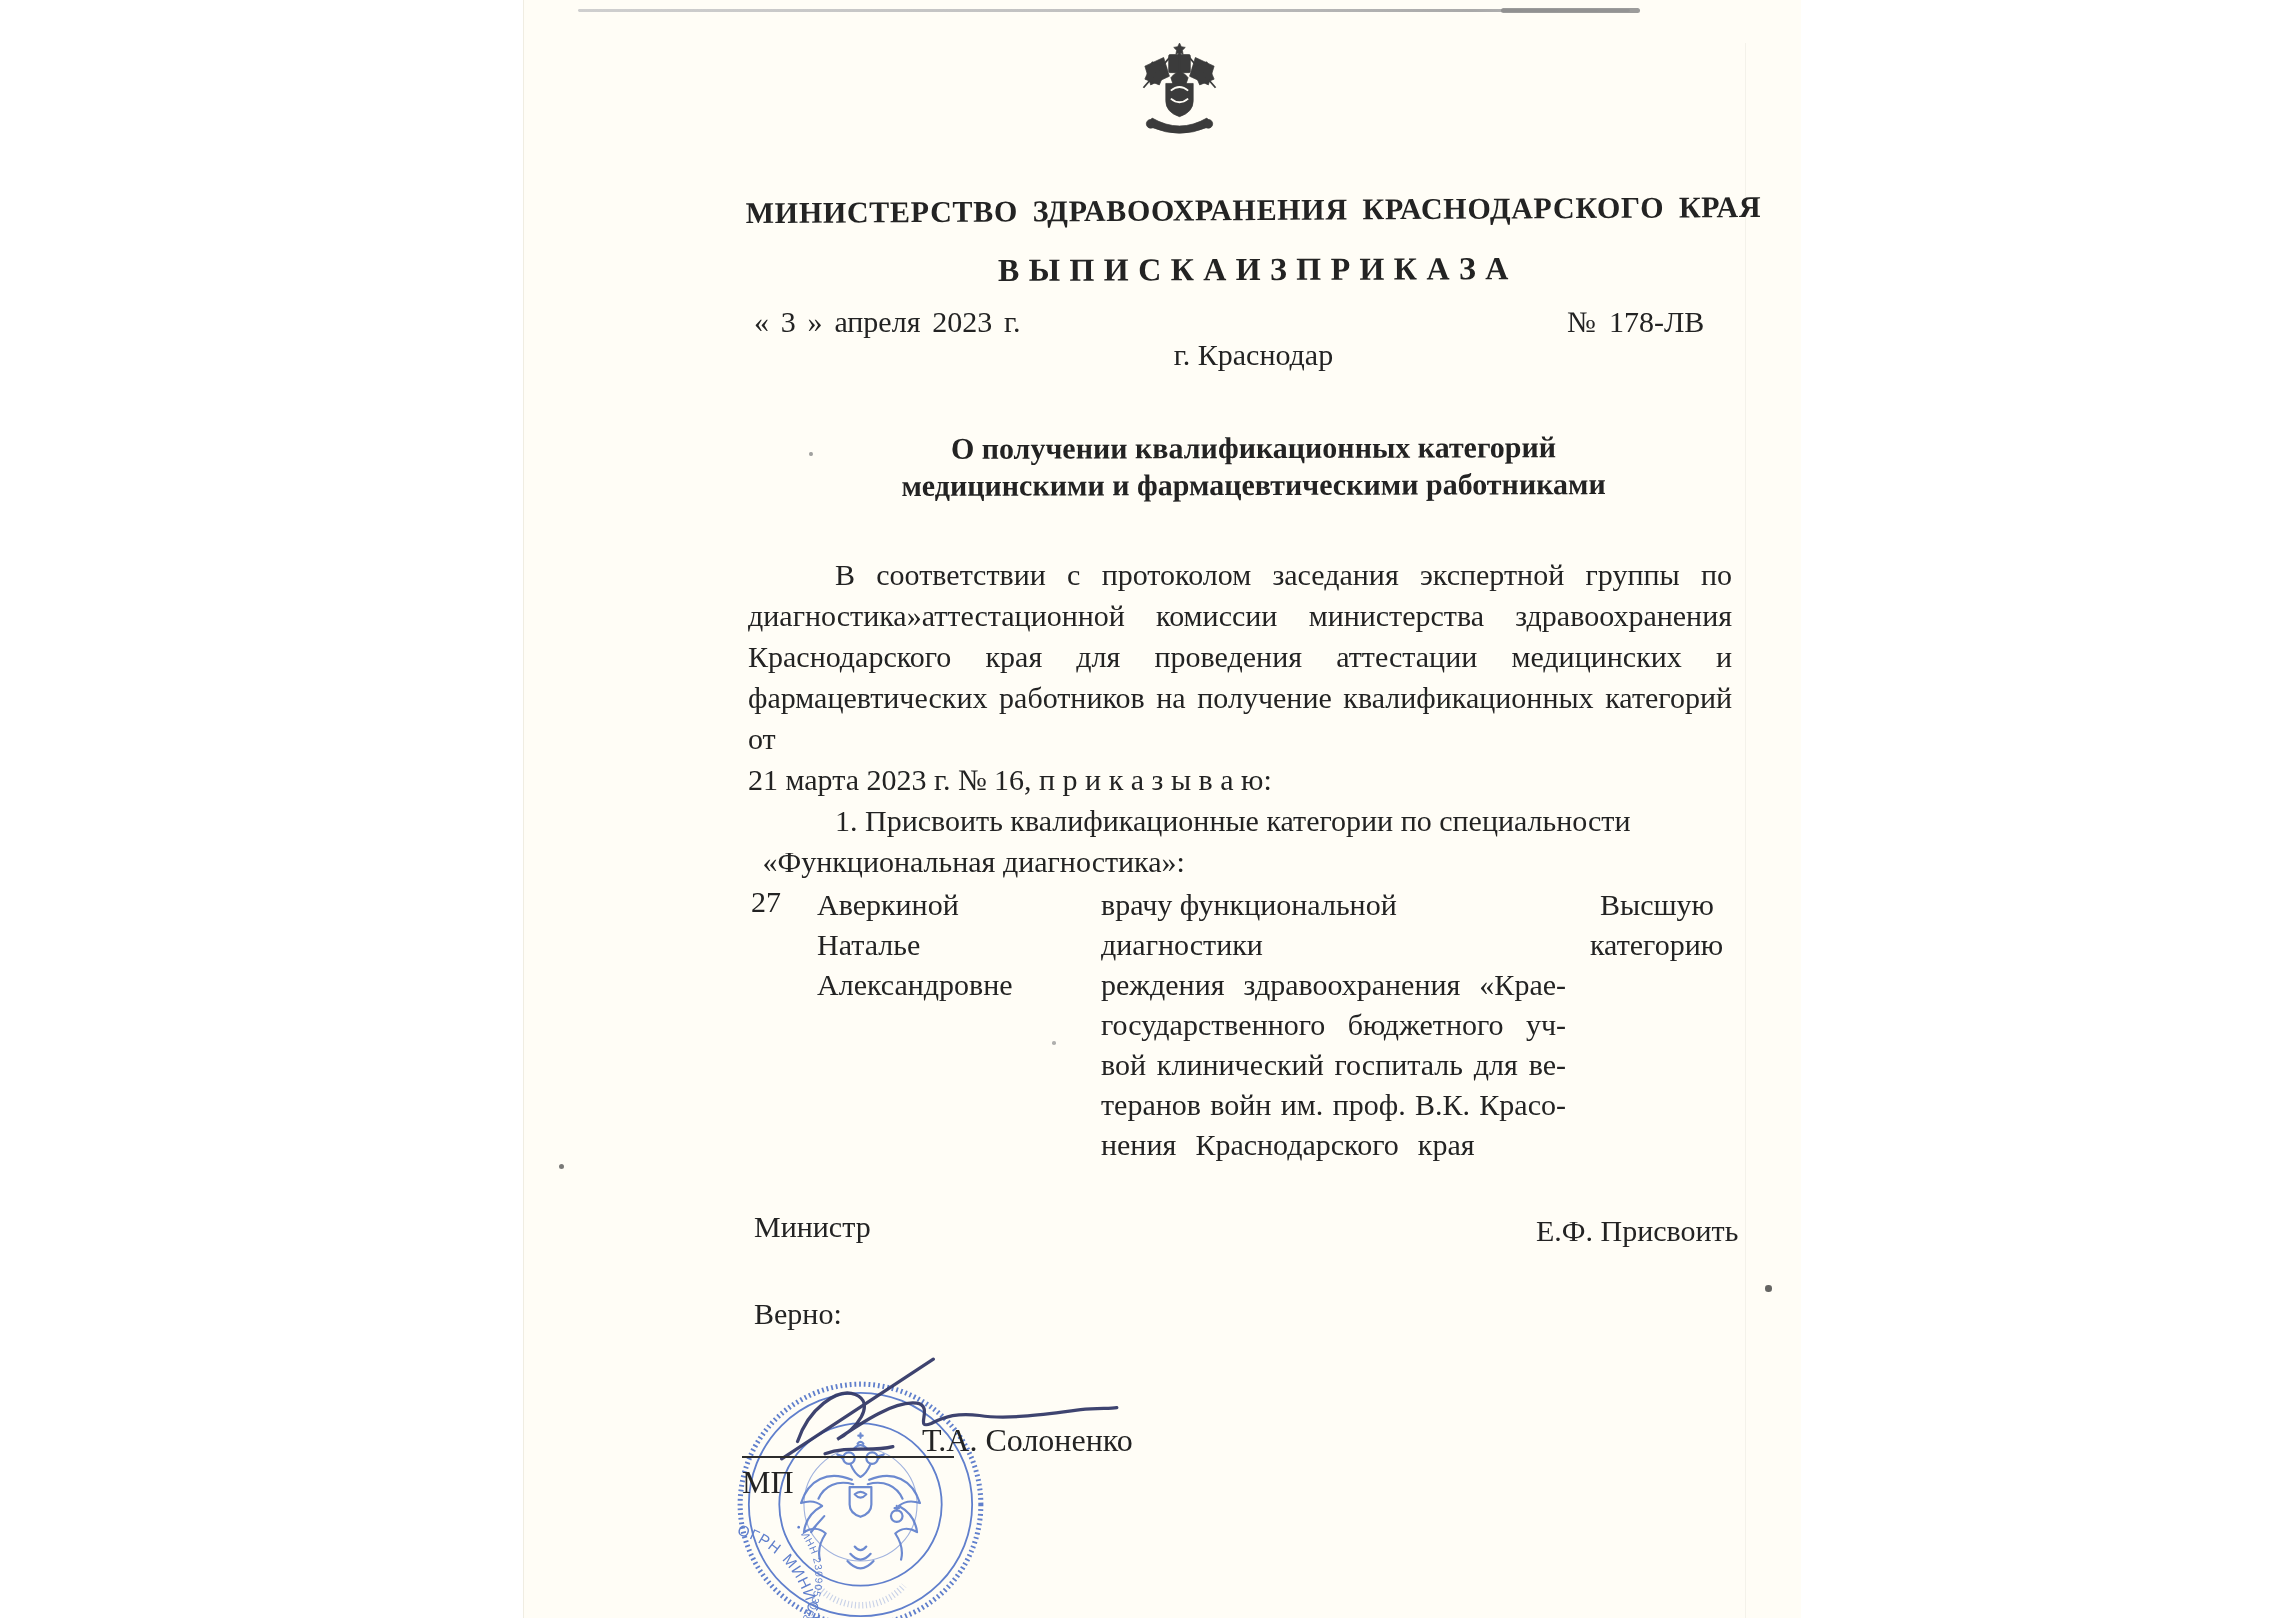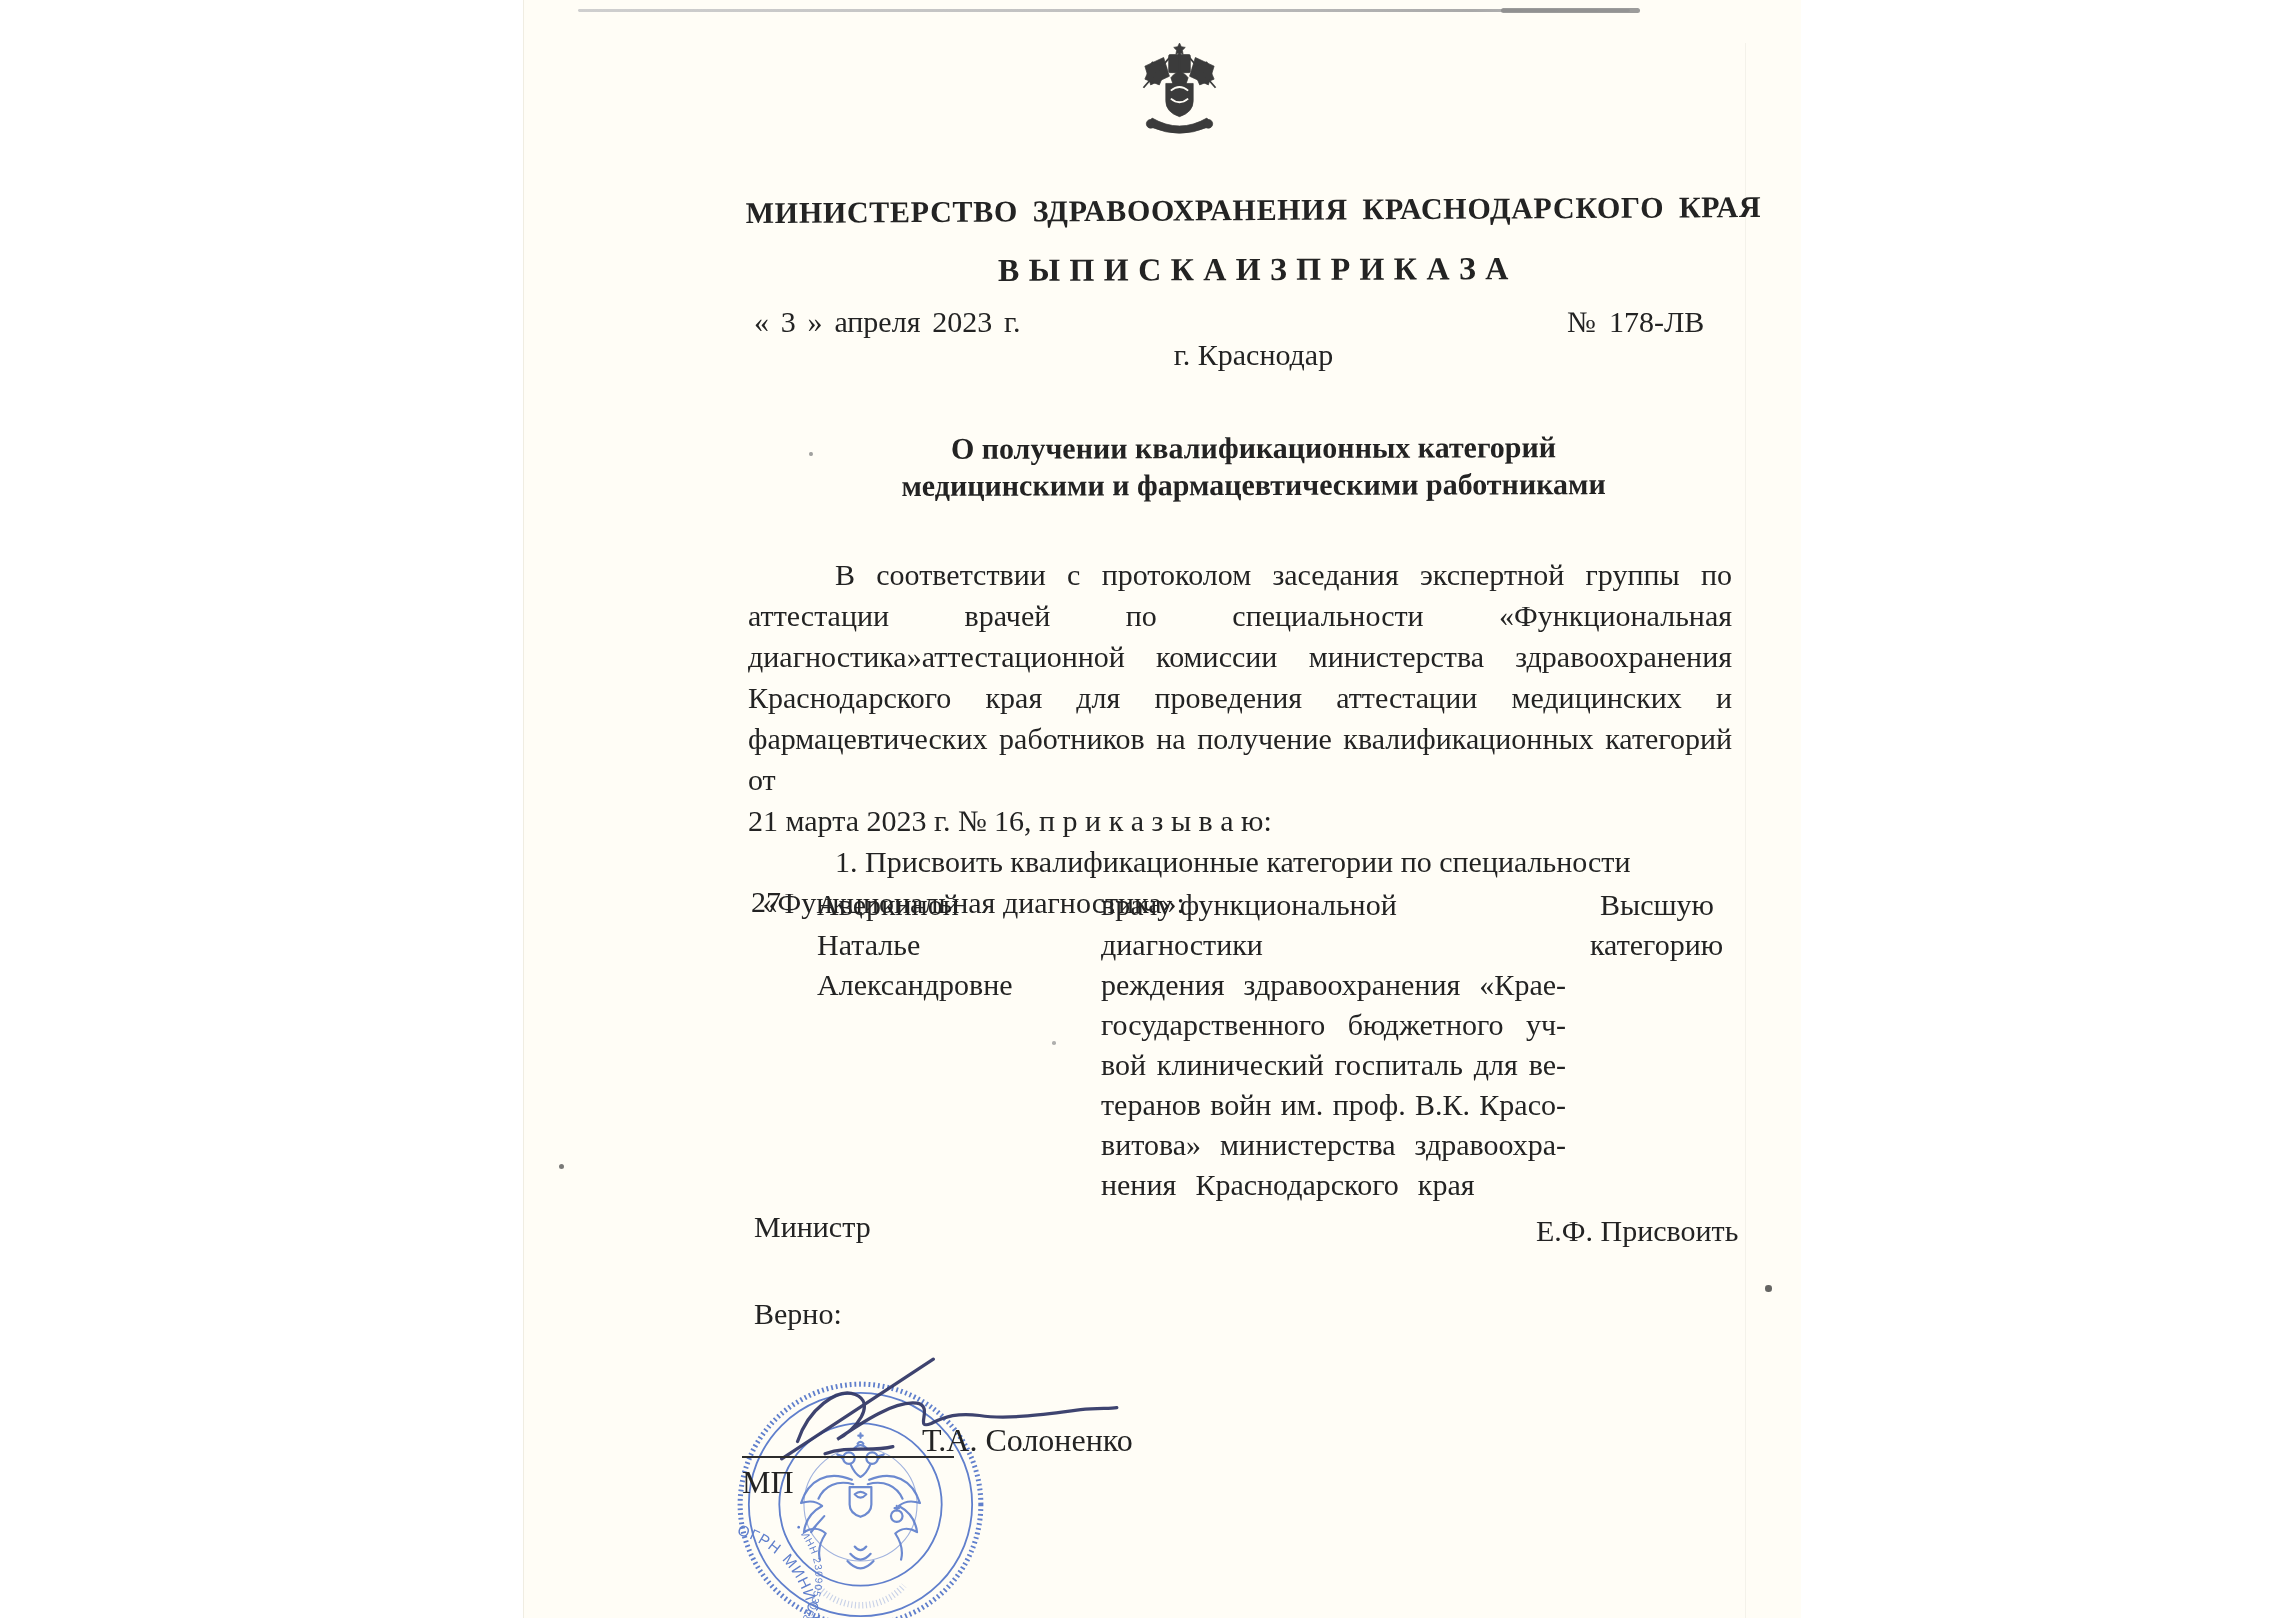--- a/index.html
+++ b/index.html
@@ -93,42 +93,40 @@
 <div class="t numberline">№  178-ЛВ</div>
 <div class="t center-band cityline">г. Краснодар</div>
 
 <div class="t center-band subject">
   <div>О получении квалификационных категорий</div>
   <div>медицинскими и фармацевтическими работниками</div>
 </div>
 
 <div class="t para">
   <div class="jline ind">В соответствии с протоколом заседания экспертной группы по</div>
-  <div class="jline">аттестации врачей по специальности «Функциональная</div>
   <div class="jline">диагностика»аттестационной комиссии министерства здравоохранения</div>
   <div class="jline">Краснодарского края для проведения аттестации медицинских и</div>
   <div class="jline">фармацевтических работников на получение квалификационных категорий от</div>
   <div>21 марта  2023 г.  №  16,  п р и к а з ы в а ю:</div>
   <div class="ind">1. Присвоить  квалификационные  категории  по специальности</div>
   <div class="ind-s">«Функциональная диагностика»:</div>
 </div>
 
 <div class="t c-num">27</div>
 <div class="t c-name">
   <div>Аверкиной</div>
   <div>Наталье</div>
   <div>Александровне</div>
 </div>
 <div class="t c-pos">
   <div>врачу функциональной диагностики</div>
   <div class="jline">реждения здравоохранения «Крае-</div>
   <div class="jline">государственного бюджетного уч-</div>
   <div class="jline">вой клинический госпиталь для ве-</div>
   <div class="jline">теранов войн  им. проф. В.К. Красо-</div>
-  <div class="jline">витова» министерства здравоохра-</div>
   <div class="last">нения Краснодарского края</div>
 </div>
 <div class="t c-cat">
   <div class="l1">Высшую</div>
   <div>категорию</div>
 </div>
 
 <div class="t minister">Министр</div>
 <div class="t minister-name">Е.Ф. Присвоить</div>
 

